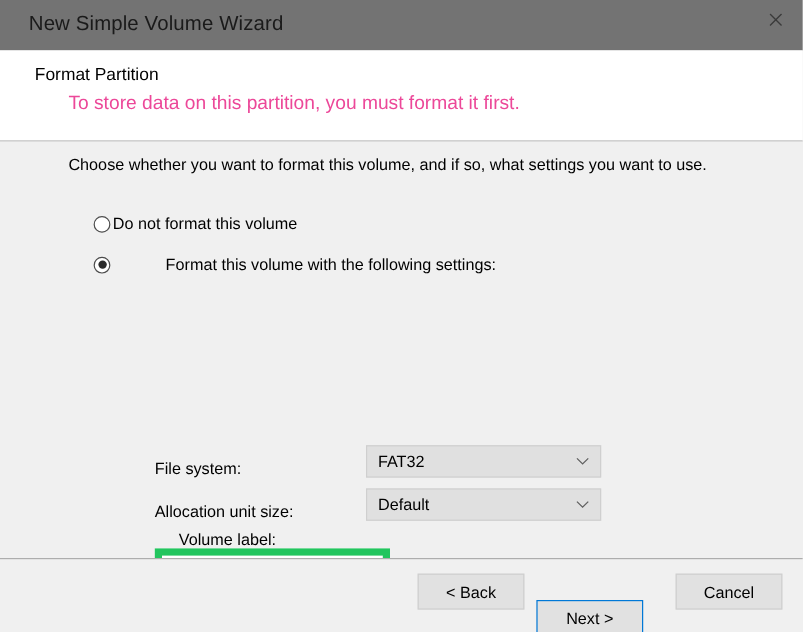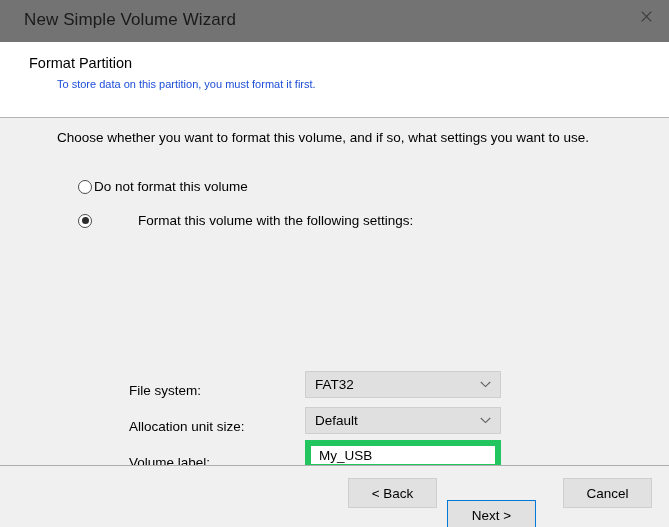--- a/index.html
+++ b/index.html
@@ -71,23 +71,23 @@
     top: 13px;
     font-size: 14.5px;
     font-weight: normal;
     color: #000;
     white-space: nowrap;
   }
   .header-subtitle {
     position: absolute;
     left: 57px;
     top: 36px;
-    font-size: 11px;
+    font-size: 16px;
     font-weight: normal;
-    color: #1d4ed8;
+    color: #ec4899;
     white-space: nowrap;
   }
 
   
   .body {
     position: relative;
     flex: 1 1 auto;
     background: #f0f0f0;
   }
   .intro-text {
@@ -140,21 +140,21 @@
   
   .field-row {
     position: absolute;
     left: 129px;
     height: 28px;
     display: flex;
     align-items: flex-end;
   }
   .field-row.f1 { top: 252px; }
   .field-row.f2 { top: 288px; }
-  .field-row.f3 { top: 324px; }
+  .field-row.f3 { top: 324px; flex-direction: column; }
   .field-label {
     width: 176px;
     font-size: 13.5px;
     color: #000;
     white-space: nowrap;
     flex: none;
   }
   .combo {
     position: relative;
     width: 196px;

